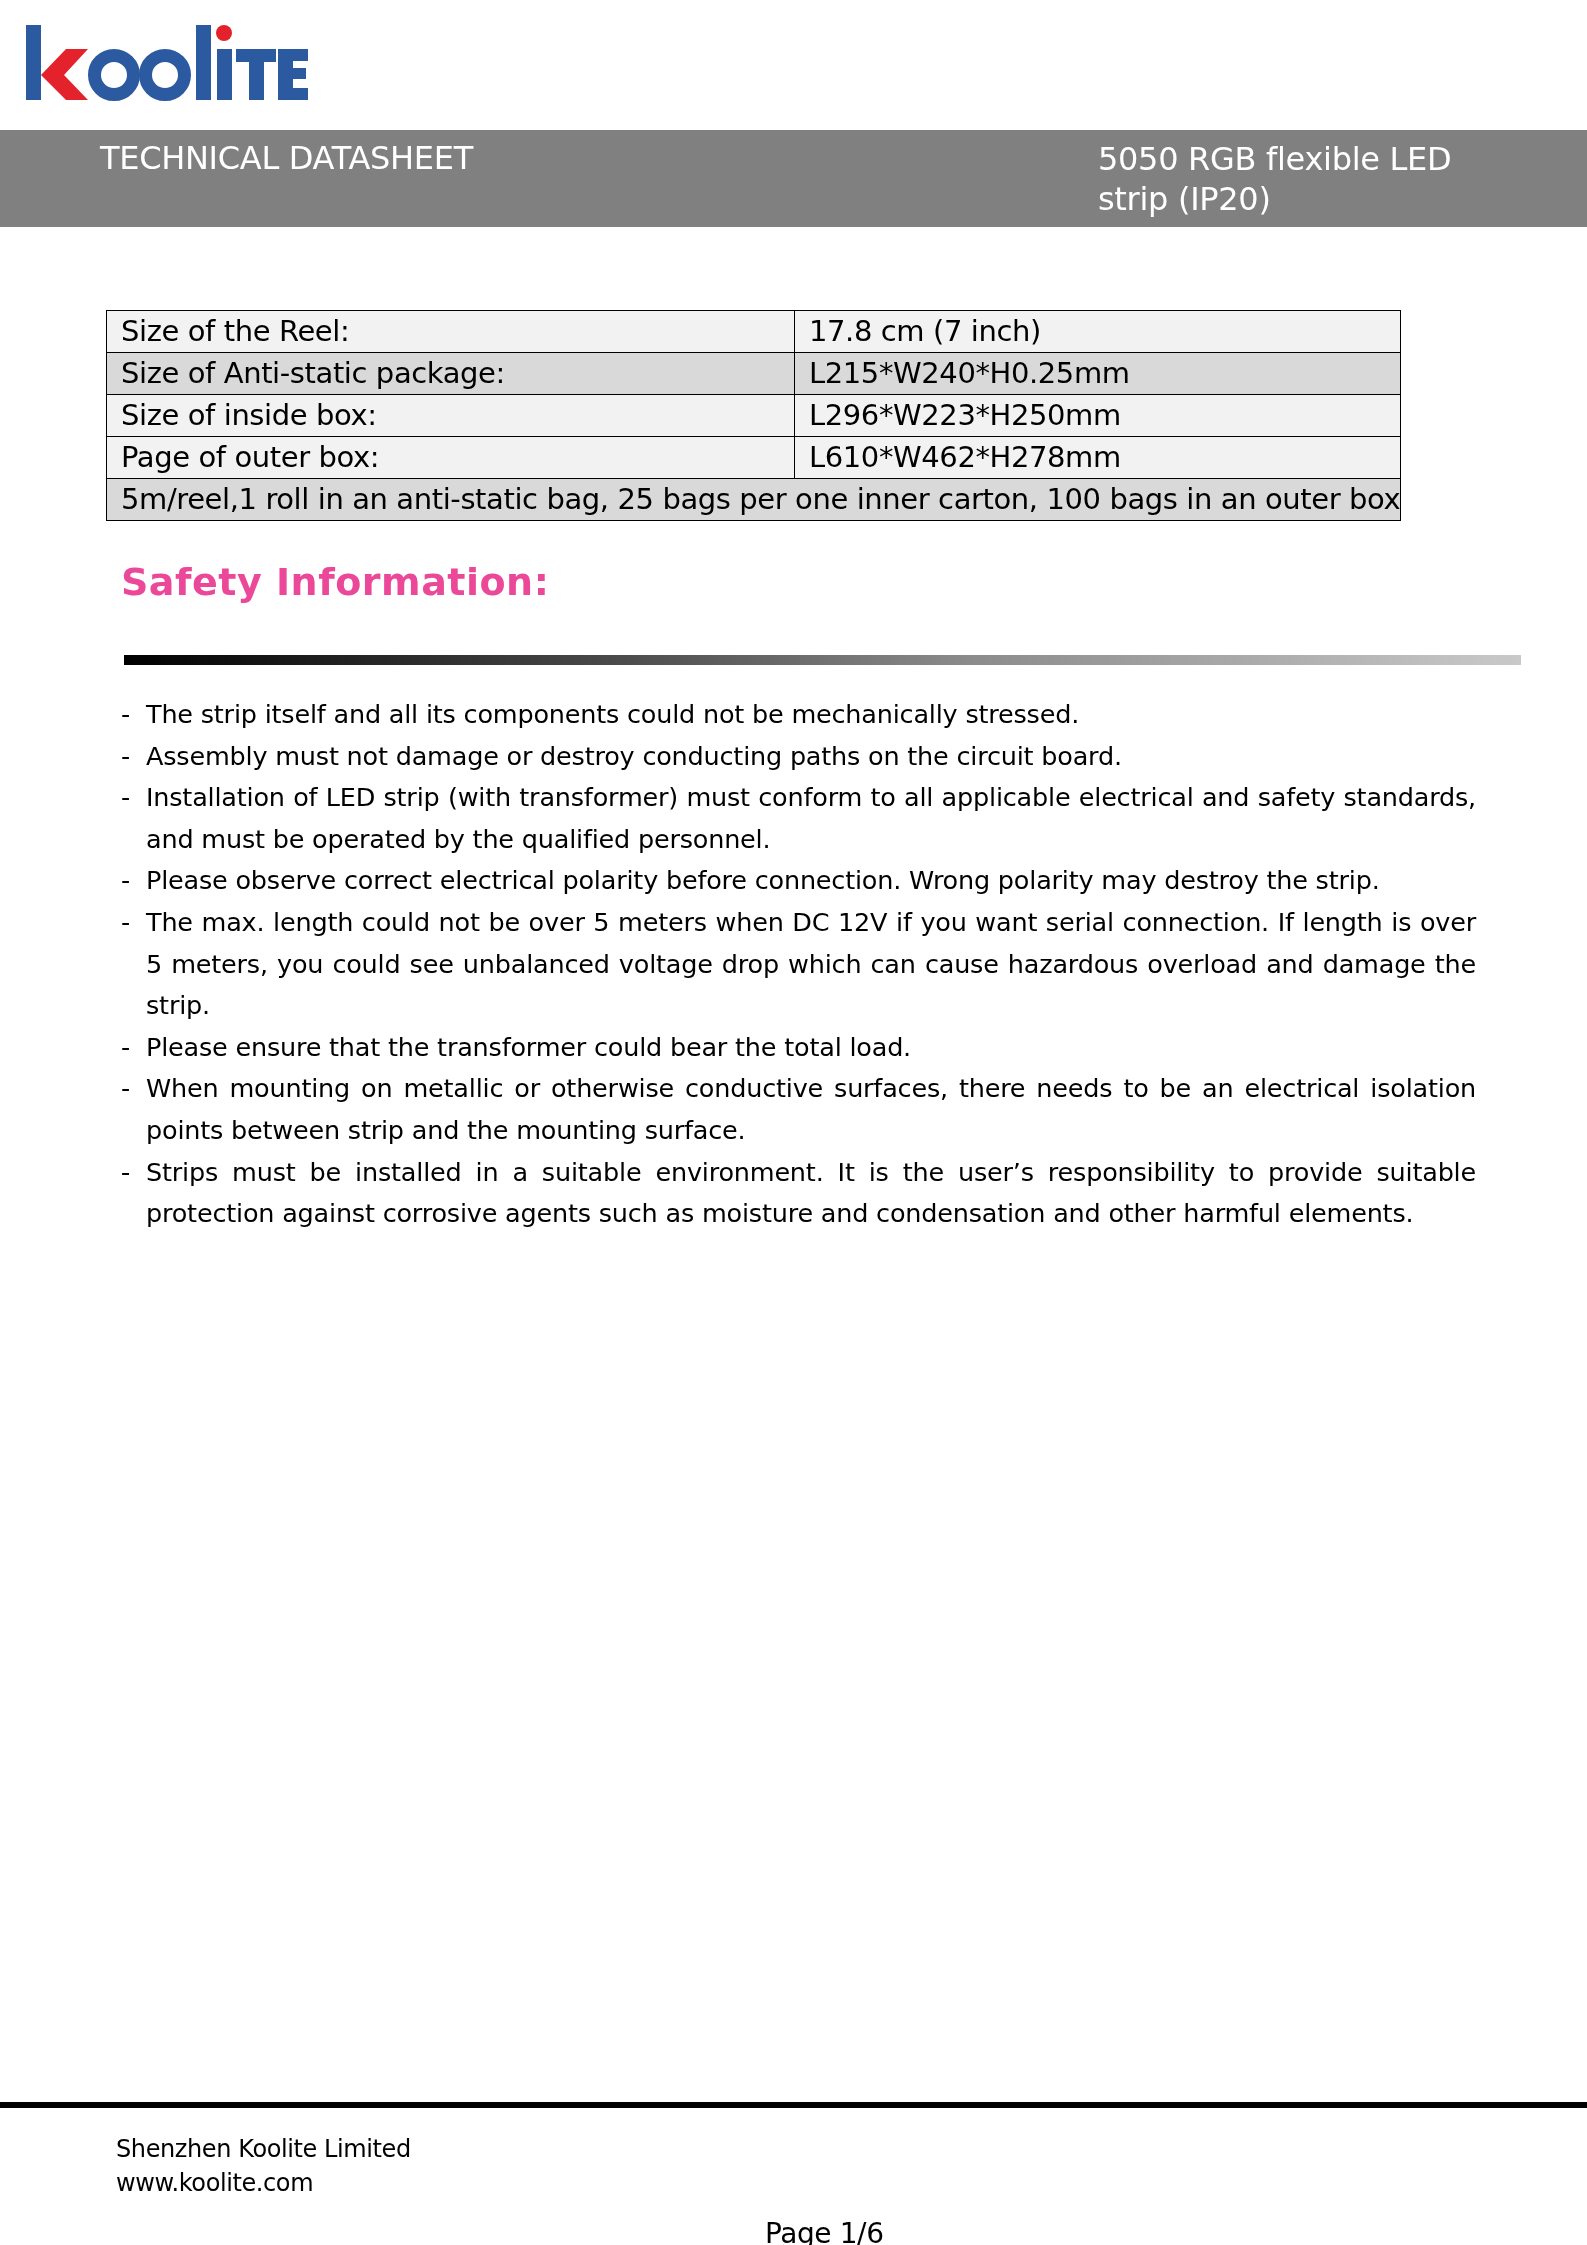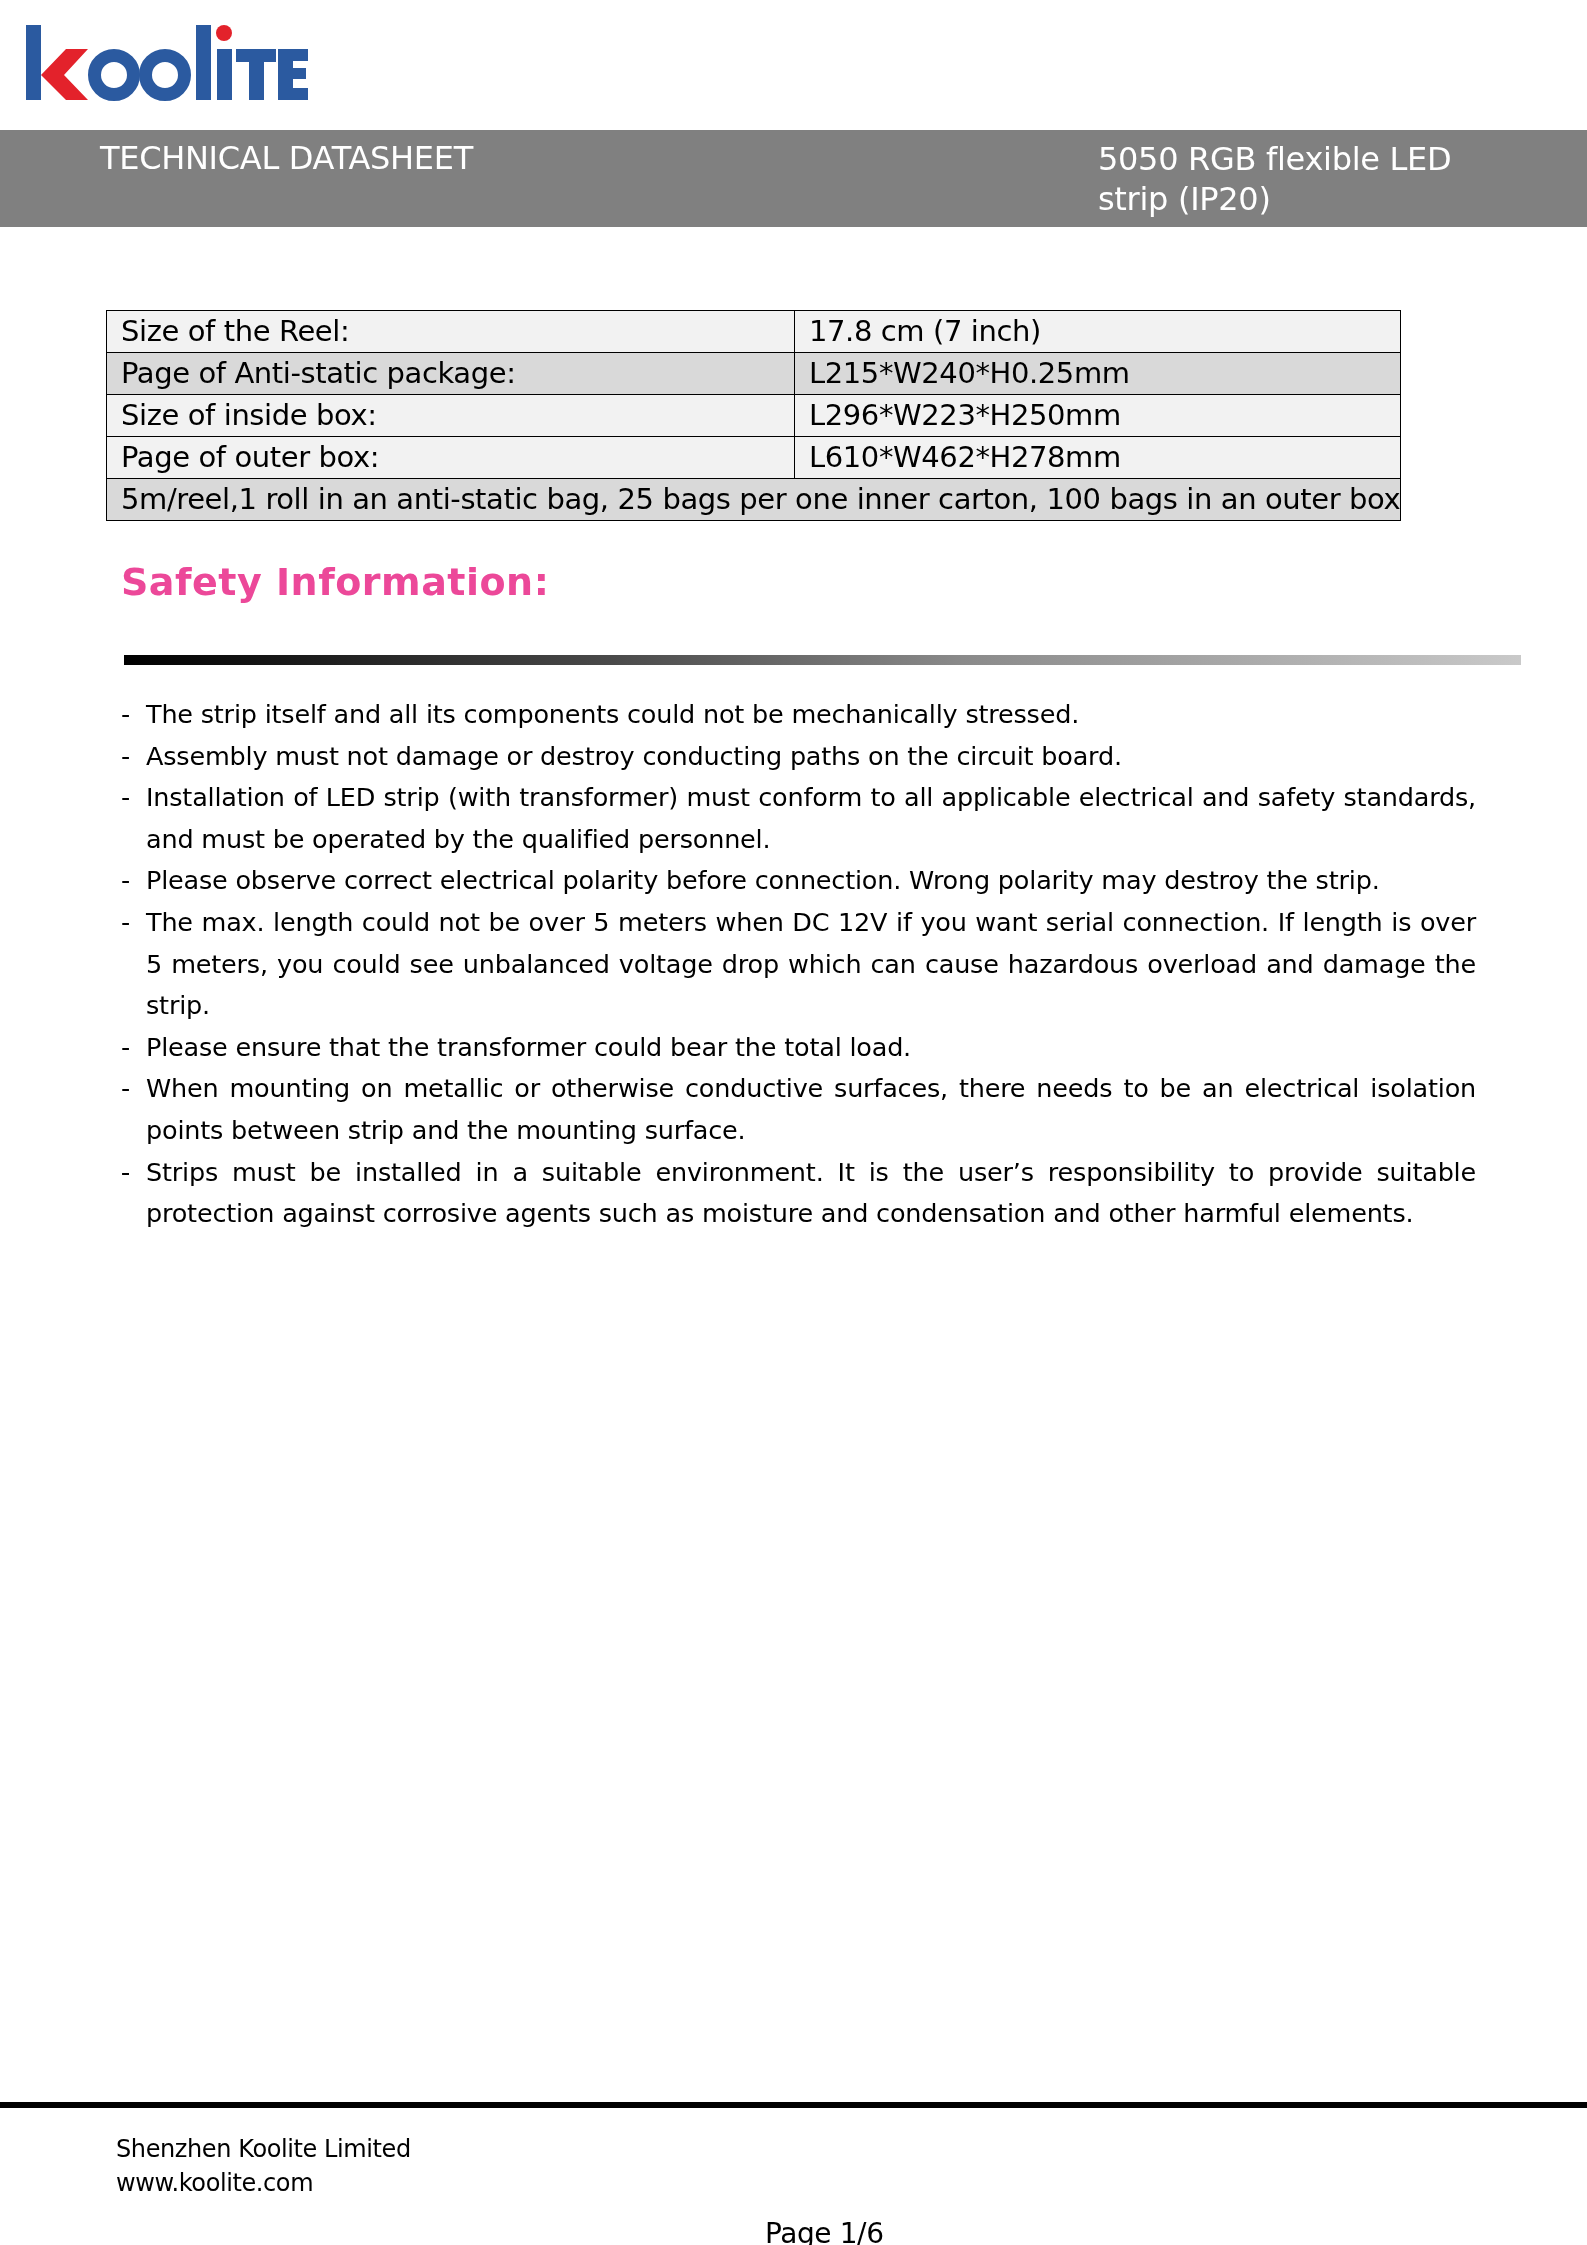--- a/index.html
+++ b/index.html
@@ -59,21 +59,21 @@
 <div class="band-left">TECHNICAL DATASHEET</div>
 <div class="band-right">5050 RGB flexible LED strip (IP20)</div>
 
 <table class="pack">
   <tbody>
       <tr class="light">
     <td class="k">Size of the Reel:</td>
     <td>17.8 cm (7 inch)</td>
   </tr>
   <tr class="dark">
-    <td class="k">Page of Anti-static package:</td>
+    <td class="k">Size of Anti-static package:</td>
     <td>L215*W240*H0.25mm</td>
   </tr>
   <tr class="light">
     <td class="k">Size of inside box:</td>
     <td>L296*W223*H250mm</td>
   </tr>
   <tr class="light">
     <td class="k">Page of outer box:</td>
     <td>L610*W462*H278mm</td>
   </tr>

